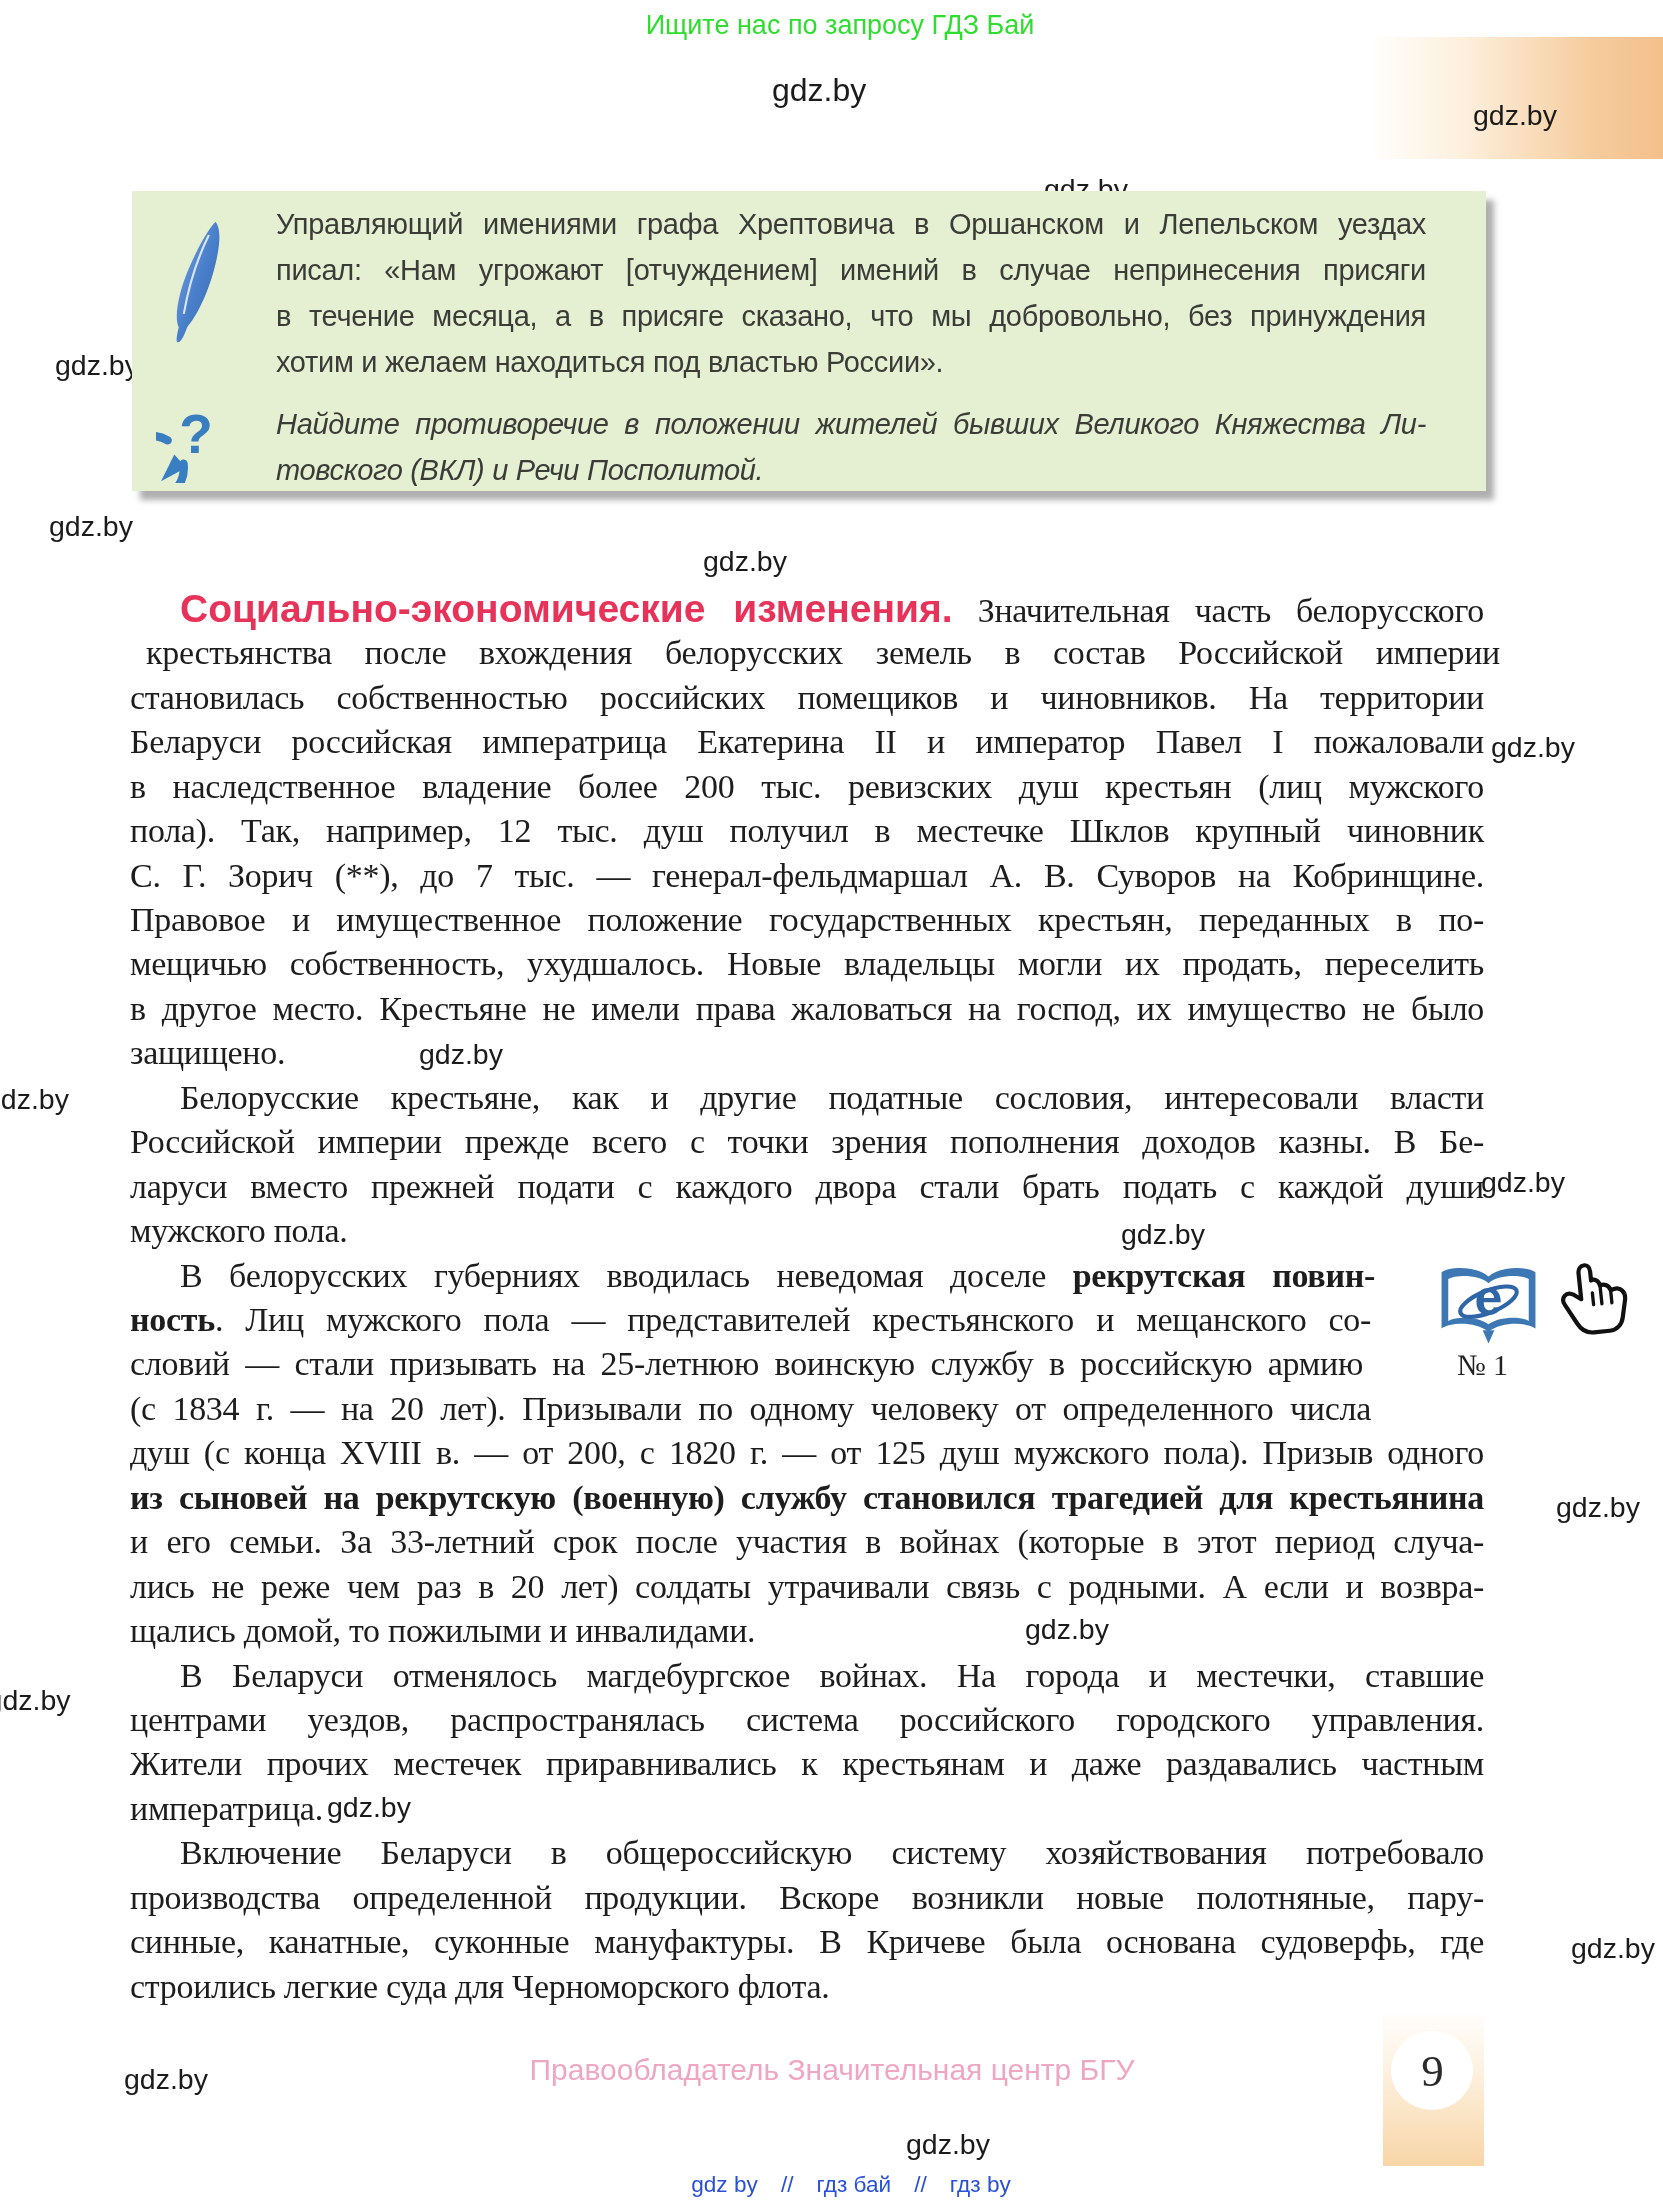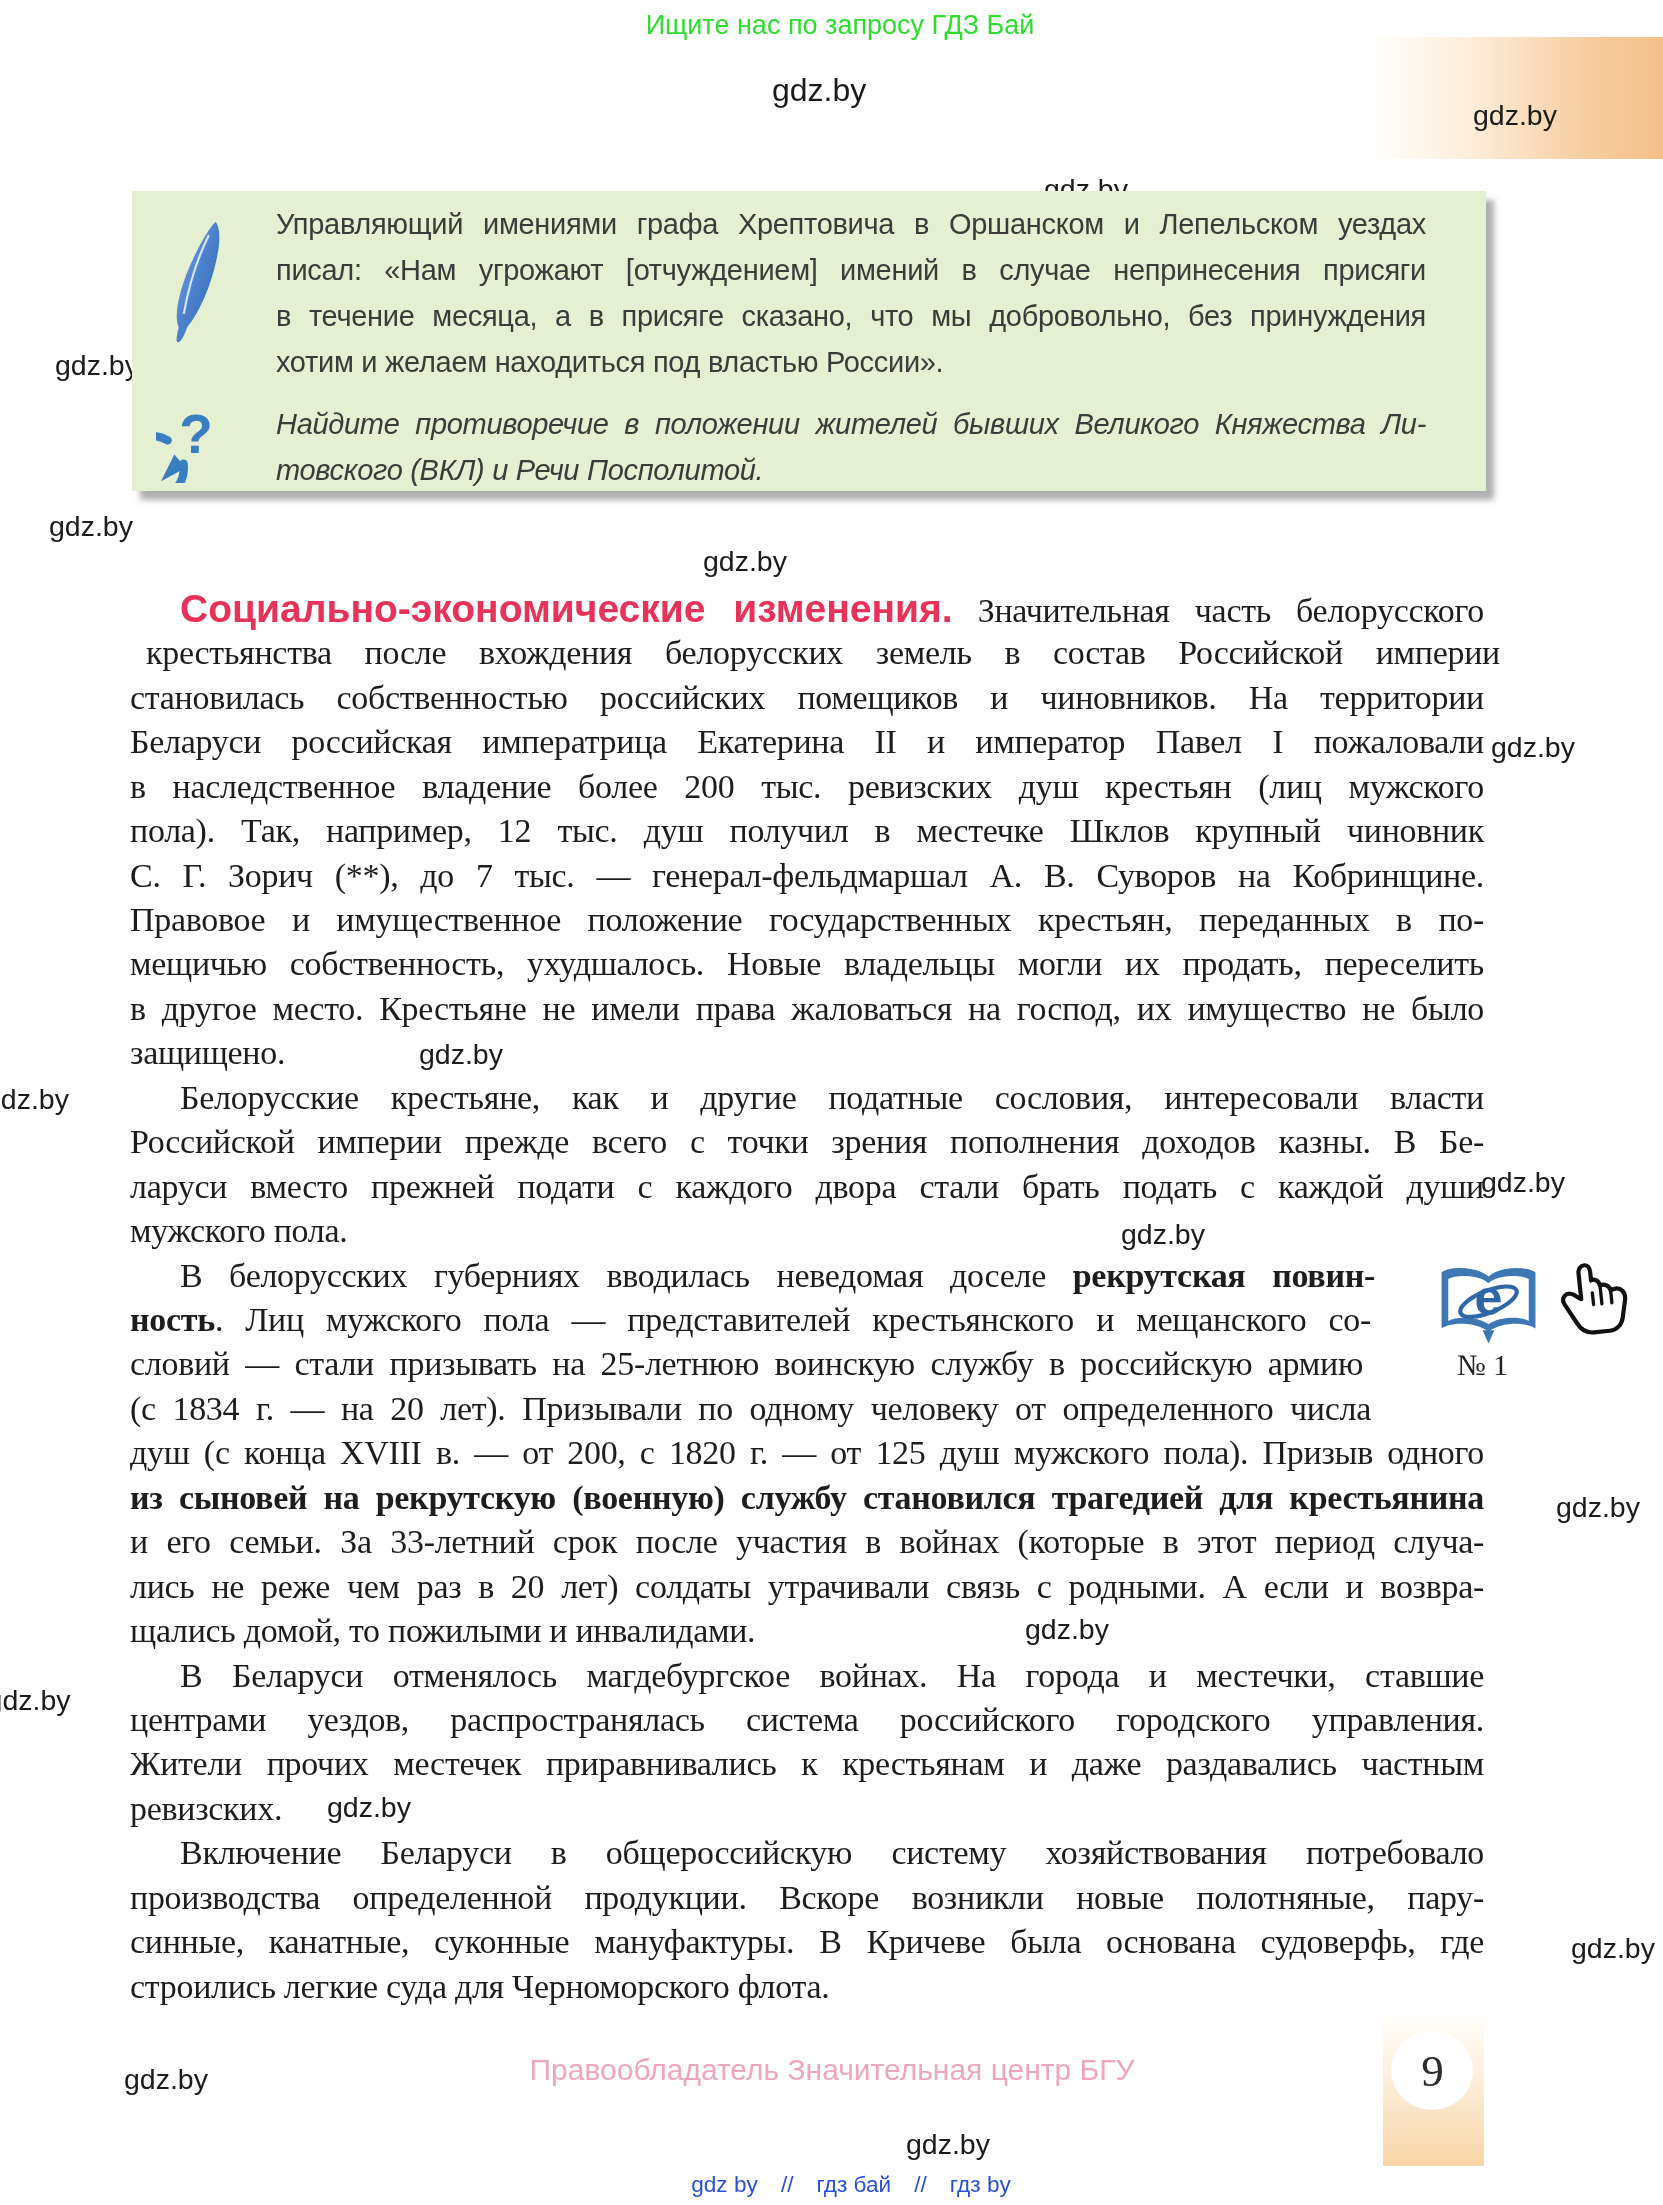--- a/index.html
+++ b/index.html
@@ -126,21 +126,21 @@
   <div class="line jl" style="left:130px;top:1387px;width:1241px;">(с 1834 г. — на 20 лет). Призывали по одному человеку от определенного числа</div>
   <div class="line jl" style="left:130px;top:1431px;width:1354px;">душ (с конца XVIII в. — от 200, с 1820 г. — от 125 душ мужского пола). Призыв одного</div>
   <div class="line jl" style="left:130px;top:1476px;width:1354px;font-weight:bold;">из сыновей на рекрутскую (военную) службу становился трагедией для крестьянина</div>
   <div class="line jl" style="left:130px;top:1520px;width:1354px;">и его семьи. За 33-летний срок после участия в войнах (которые в этот период случа-</div>
   <div class="line jl" style="left:130px;top:1565px;width:1354px;">лись не реже чем раз в 20 лет) солдаты утрачивали связь с родными. А если и возвра-</div>
   <div class="line" style="left:130px;top:1609px;width:1354px;">щались домой, то пожилыми и инвалидами.</div>
 
   <div class="line jl" style="left:180px;top:1654px;width:1304px;">В Беларуси отменялось магдебургское войнах. На города и местечки, ставшие</div>
   <div class="line jl" style="left:130px;top:1698px;width:1354px;">центрами уездов, распространялась система российского городского управления.</div>
   <div class="line jl" style="left:130px;top:1742px;width:1354px;">Жители прочих местечек приравнивались к крестьянам и даже раздавались частным</div>
-  <div class="line" style="left:130px;top:1787px;width:1354px;">ревизских.</div>
+  <div class="line" style="left:130px;top:1787px;width:1354px;">императрица.</div>
 
   <div class="line jl" style="left:180px;top:1831px;width:1304px;">Включение Беларуси в общероссийскую систему хозяйствования потребовало</div>
   <div class="line jl" style="left:130px;top:1876px;width:1354px;">производства определенной продукции. Вскоре возникли новые полотняные, пару-</div>
   <div class="line jl" style="left:130px;top:1920px;width:1354px;">синные, канатные, суконные мануфактуры. В Кричеве была основана судоверфь, где</div>
   <div class="line" style="left:130px;top:1965px;width:1354px;">строились легкие суда для Черноморского флота.</div>
 
   <span class="abs" style="left:1434px;top:1263px;">
     <svg width="109" height="84" viewBox="0 0 130 100">
       <path d="M65 16 C52 4 20 3 9 11 L9 78 C21 70 50 70 65 82 C80 70 109 70 121 78 L121 11 C110 3 78 4 65 16 Z" fill="#3d78b5"></path>
       <path d="M65 24 C55 14 27 13 17 19 L17 69 C28 63 53 64 65 73 C77 64 102 63 113 69 L113 19 C103 13 75 14 65 24 Z" fill="#ffffff"></path>

